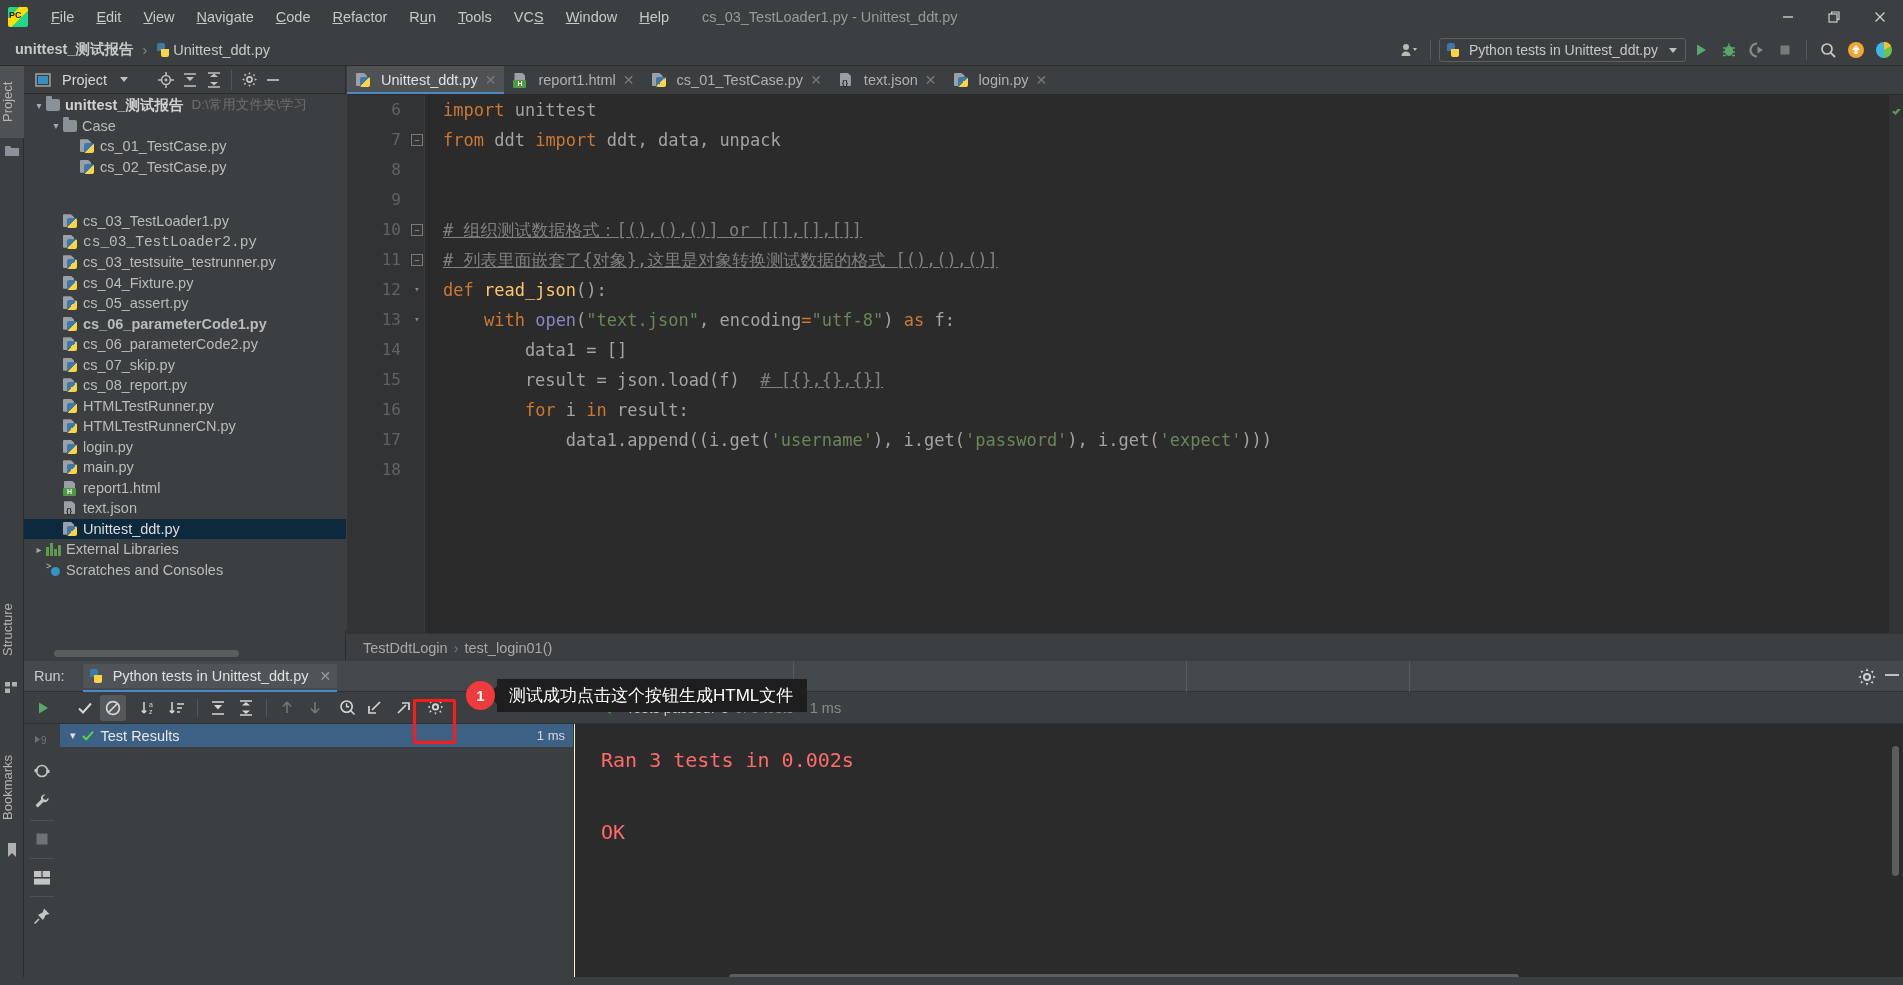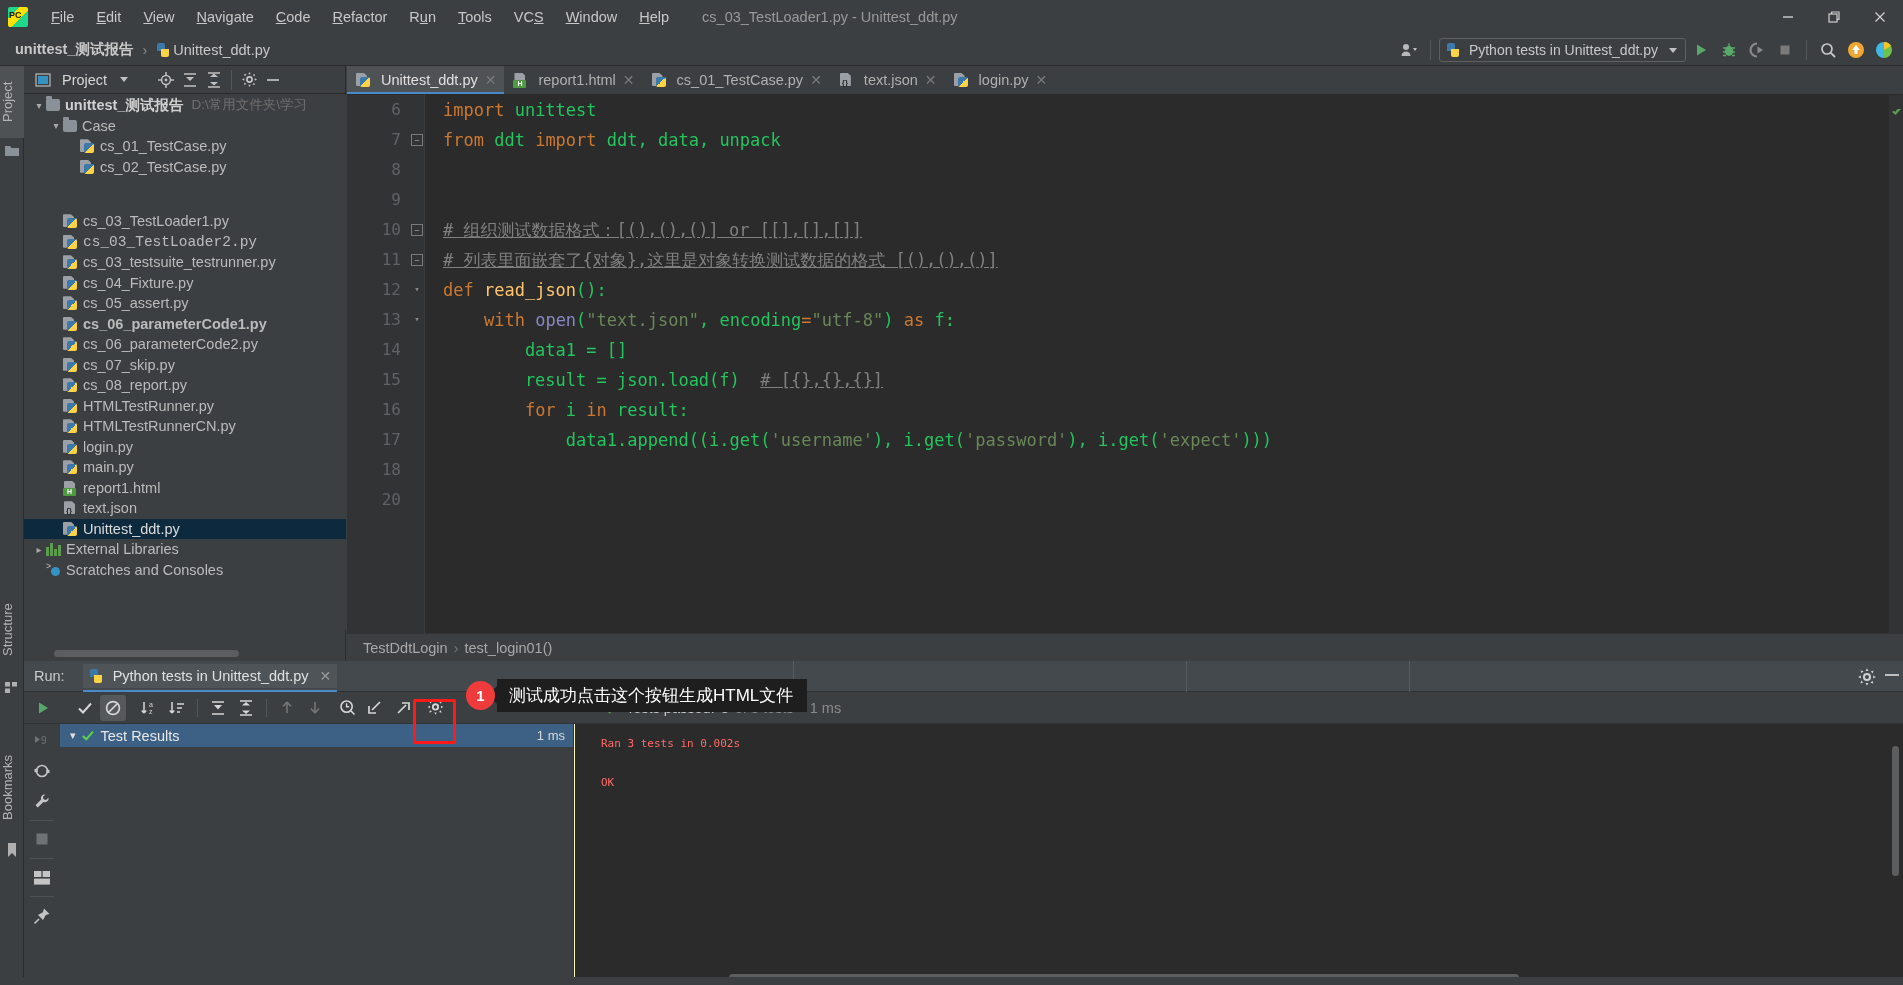--- a/index.html
+++ b/index.html
@@ -221,21 +221,21 @@
   .cline { position: relative; height: 30px; white-space: pre; }
   .lnum {
     position: absolute; left: 0; width: 54px; text-align: right;
     color: #606366; font-family: "DejaVu Sans Mono", monospace; font-size: 16px;
   }
   .ctext { position: absolute; left: 96px; color: #a9b7c6; }
   .kw  { color: #cc7832; }
   .str { color: #6a8759; }
   .com { color: #808080; text-decoration: underline; }
   .fn  { color: #ffc66d; }
-  .id  { color: #22c55e; }
+  .id  { color: #a3a3a3; }
   .pur { color: #8888c6; }
   .fold-mark {
     position: absolute; left: 64px; width: 12px; height: 12px; top: 9px;
     border: 1px solid #7a7a7a; color: #999; font-size: 9px; line-height: 10px;
     text-align: center;
   }
   .fold-mark.arrow {
     border: none; color: #888;
   }
 
@@ -312,21 +312,21 @@
     position: absolute; left: 9px; width: 18px; height: 18px;
     display:flex; align-items:center; justify-content:center;
   }
   .rls-sep { position:absolute; left:6px; width:24px; height:1px; background:#4f5254; }
 
   .console {
     position: absolute; left: 551px; top: 63px; width: 1328px; height: 261px;
     background: #2b2b2b; overflow: hidden;
   }
   .con-line {
-    font-family: "DejaVu Sans Mono", monospace; font-size: 11px;
+    font-family: "DejaVu Sans Mono", monospace; font-size: 20px;
     color: #ff6b68; white-space: pre; padding-left: 26px;
   }
   .con-scroll-h {
     position: absolute; left: 154px; bottom: 4px; width: 790px; height: 7px;
     background: #5b5d5e; border-radius: 4px;
   }
   .con-scroll-v {
     position: absolute; right: 4px; top: 22px; width: 7px; height: 130px;
     background: #5b5d5e; border-radius: 4px;
   }
@@ -706,21 +706,20 @@
           <div class="cline"><span class="lnum">9</span><span class="ctext"></span></div>
           <div class="cline"><span class="lnum">10</span><span class="fold-mark">−</span><span class="ctext"><span class="com"># 组织测试数据格式：[(),(),()] or [[],[],[]]</span></span></div>
           <div class="cline"><span class="lnum">11</span><span class="fold-mark">−</span><span class="ctext"><span class="com"># 列表里面嵌套了{对象},这里是对象转换测试数据的格式 [(),(),()]</span></span></div>
           <div class="cline"><span class="lnum">12</span><span class="fold-mark arrow">▾</span><span class="ctext"><span class="kw">def</span><span class="id"> </span><span class="fn">read_json</span><span class="id">():</span></span></div>
           <div class="cline"><span class="lnum">13</span><span class="fold-mark arrow">▾</span><span class="ctext"><span class="id">    </span><span class="kw">with</span><span class="id"> </span><span class="pur">open</span><span class="id">(</span><span class="str">"text.json"</span><span class="id">, </span><span class="id">encoding</span><span class="kw">=</span><span class="str">"utf-8"</span><span class="id">) </span><span class="kw">as</span><span class="id"> f:</span></span></div>
           <div class="cline"><span class="lnum">14</span><span class="ctext"><span class="id">        data1 = []</span></span></div>
           <div class="cline"><span class="lnum">15</span><span class="ctext"><span class="id">        result = json.load(f)  </span><span class="com"># [{},{},{}]</span></span></div>
           <div class="cline"><span class="lnum">16</span><span class="ctext"><span class="id">        </span><span class="kw">for</span><span class="id"> i </span><span class="kw">in</span><span class="id"> result:</span></span></div>
           <div class="cline"><span class="lnum">17</span><span class="ctext"><span class="id">            data1.append((i.get(</span><span class="str">'username'</span><span class="id">), i.get(</span><span class="str">'password'</span><span class="id">), i.get(</span><span class="str">'expect'</span><span class="id">)))</span></span></div>
           <div class="cline"><span class="lnum">18</span><span class="ctext"></span></div>
-          <div class="cline"><span class="lnum">20</span><span class="ctext"></span></div>
         </div>
     </div>
 
     <div class="marker-strip">
       <div class="marker-green"></div>
     </div>
 
     <div class="breadcrumb-bar" id="ebc-root">
         <span>TestDdtLogin</span>
         <span style="color: rgb(119, 119, 119);">›</span>

